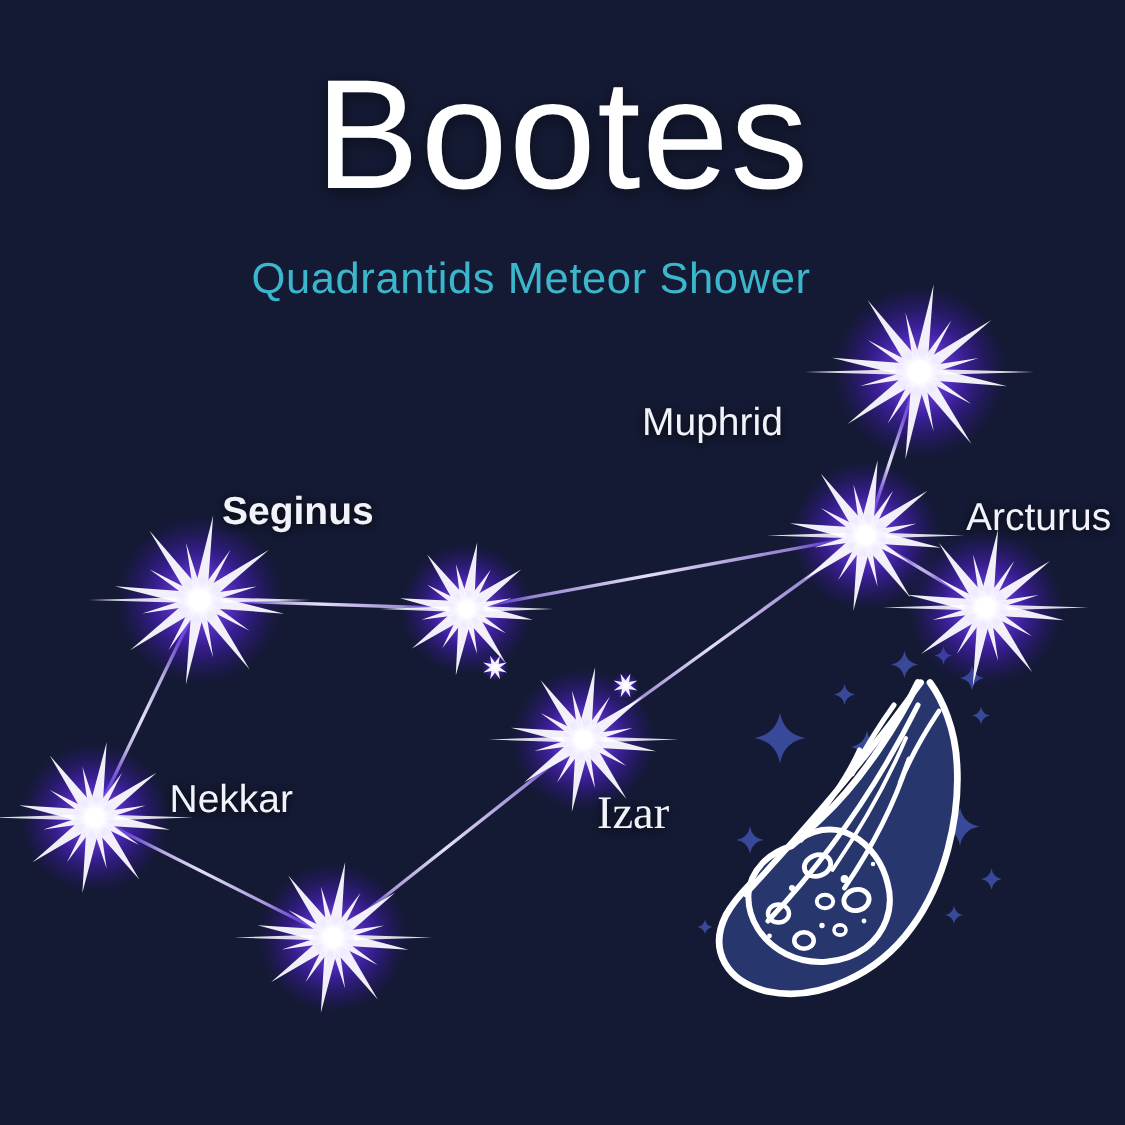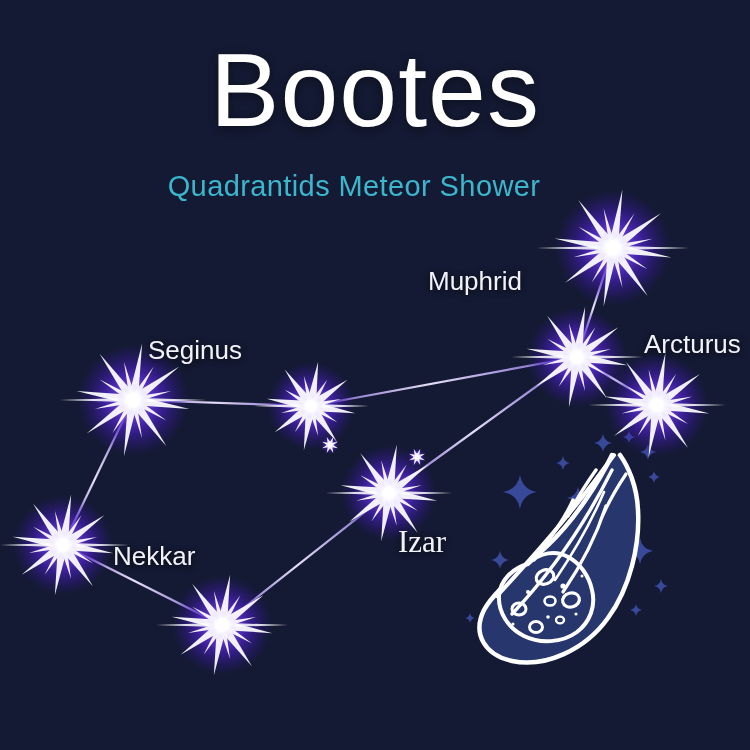--- a/index.html
+++ b/index.html
@@ -411,17 +411,17 @@
         </g>
       </g>
   </svg>
 
   <div class="title">Bootes</div>
   <div class="subtitle">Quadrantids Meteor Shower</div>
 
   <div id="label-layer">
       <div class="star-label" style="left: 428px; top: 234px; margin-top: 32px;">Muphrid</div>
       <div class="star-label" style="left: 612px; top: 329px; margin-left: 32px;">Arcturus</div>
-      <div class="star-label" style="left: 148px; top: 335px;">Seginus</div>
+      <div class="star-label" style="left: 148px; top: 325px; font-weight: bold;">Seginus</div>
       <div class="star-label label-izar" style="left: 398px; top: 524px; font-family: Liberation Serif, serif;">Izar</div>
-      <div class="star-label" style="left: 113px; top: 541px; text-align: center;">Nekkar</div>
+      <div class="star-label" style="left: 113px; top: 517px; text-align: center;">Nekkar</div>
     </div>
 </div>
 
 </body></html>

